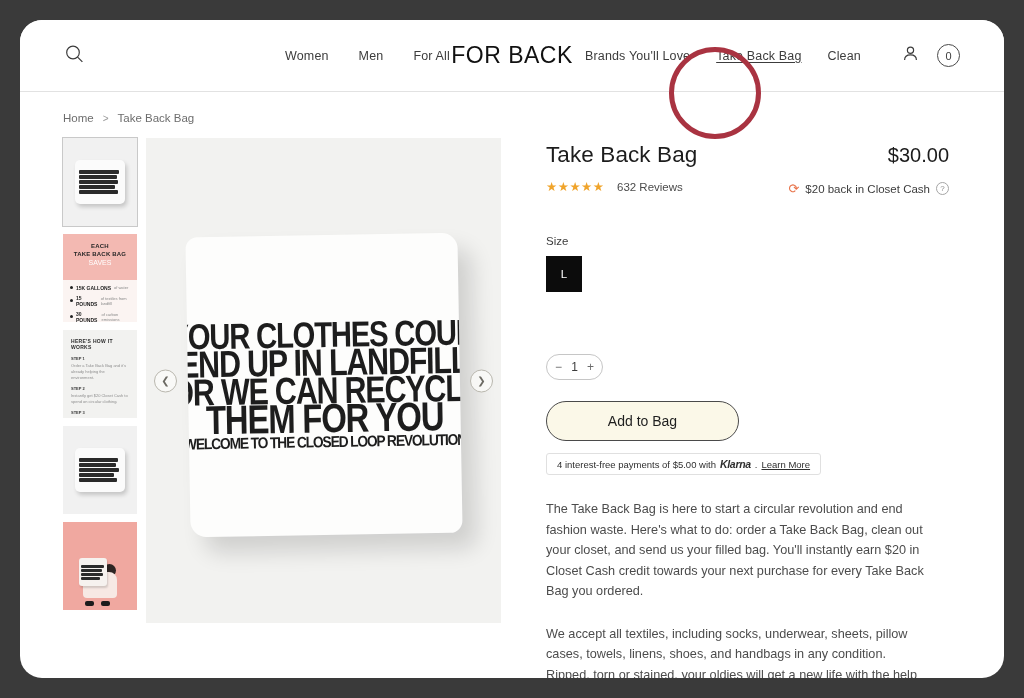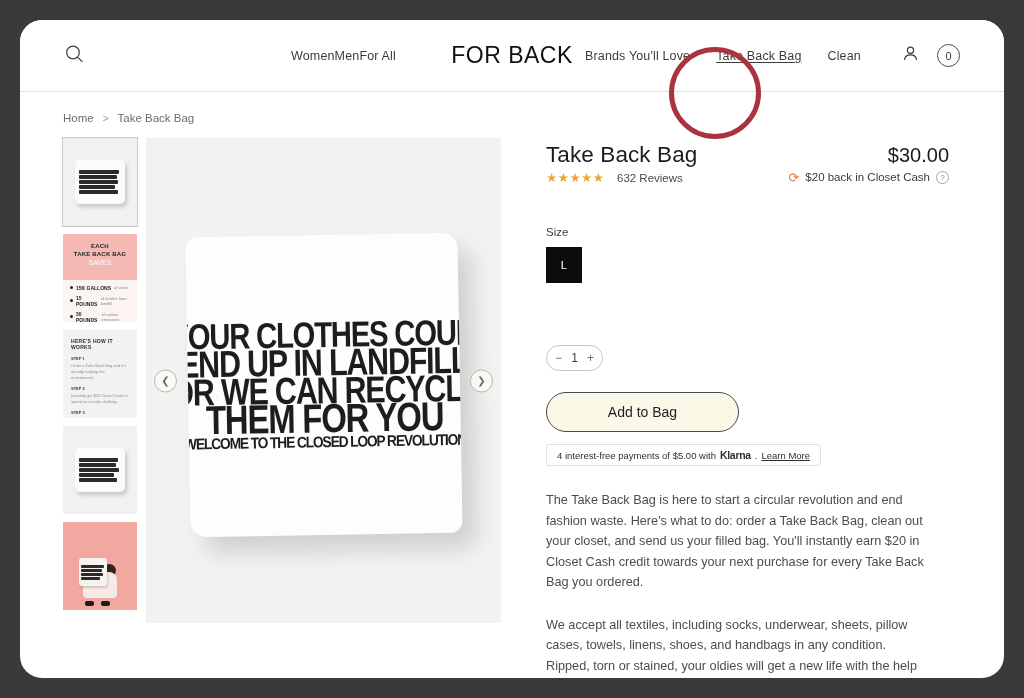--- a/index.html
+++ b/index.html
@@ -31,21 +31,21 @@
   }
 
   
   #site-header{
     height:72px; background:#fff; position:relative;
     border-bottom:1px solid #e2e2e2;
     display:flex; align-items:center;
   }
   #search-button{ position:absolute; left:45px; top:50%; transform:translateY(-50%); }
   .nav-links{ display:flex; align-items:center; position:absolute; }
-  #nav-left{ left:271px; }
+  #nav-left{ left:265px; gap:30px; }
   #nav-right{ left:565px; gap:26px; }
   .nav-link{
     font-size:12.5px; color:#3c3c3c; letter-spacing:.15px;
     white-space:nowrap; cursor:pointer;
   }
   #nav-link-takebackbag{ text-decoration:underline; text-underline-offset:2px; }
   #brand-logo{
     position:absolute; left:50%; transform:translateX(-50%);
     font-family:"Liberation Sans", sans-serif;
     font-size:23px; letter-spacing:.5px; color:#111; font-weight:400;
@@ -153,21 +153,21 @@
   }
   #carousel-prev{ left:8px; }
   #carousel-next{ right:8px; }
 
   
   #product-info{ margin-left:45px; width:403px; flex:none; padding-top:4px; }
   #product-title-row{ display:flex; justify-content:space-between; align-items:baseline; }
   #product-title{ font-size:22.5px; color:#1c1c1c; font-weight:400; margin:0; letter-spacing:.1px; }
   #product-price{ font-size:20px; color:#1c1c1c; }
 
-  #rating-row{ display:flex; justify-content:space-between; align-items:center; margin-top:0; }
+  #rating-row{ display:flex; justify-content:space-between; align-items:flex-end; margin-top:9px; }
   #stars{ color:#f0a42b; font-size:12.5px; letter-spacing:.5px; }
   #review-count{ font-size:11.5px; color:#4b4b4b; margin-left:8px; }
   #closet-cash{ display:flex; align-items:center; gap:6px; font-size:11.5px; color:#3c3c3c; }
   #closet-cash-icon{ color:#e8734a; font-size:13px; line-height:1; }
   #closet-cash-help{
     width:13px;height:13px;border:1px solid #a5a5a5;border-radius:50%;
     display:inline-flex;align-items:center;justify-content:center;
     font-size:8px;color:#8b8b8b;cursor:pointer;
   }
 
@@ -192,21 +192,21 @@
     background:#fbf8e8; border:1px solid #4a4a4a; color:#1f1f1f;
     font-size:14px; font-family:"Liberation Sans", sans-serif;
     cursor:pointer;
   }
 
   #klarna-badge{
     margin-top:12px; display:inline-flex; align-items:center; gap:4px;
     border:1px solid #e0e0e0; border-radius:3px;
     padding:4px 10px; font-size:9.5px; color:#2f2f2f; white-space:nowrap;
   }
-  #klarna-name{ font-weight:bold; font-size:10.5px; letter-spacing:-.3px; }
+  #klarna-name{ font-weight:bold; font-size:10.5px; letter-spacing:-.3px;font-style:italic; }
   #klarna-learn-more{ text-decoration:underline; cursor:pointer; }
 
   .product-desc{
     margin:24px 0 0; font-size:12.7px; line-height:1.62; color:#4c4c4c;
     max-width:384px;
   }
   .product-desc + .product-desc{ margin-top:22px; }
 </style>
 </head>
 <body>

